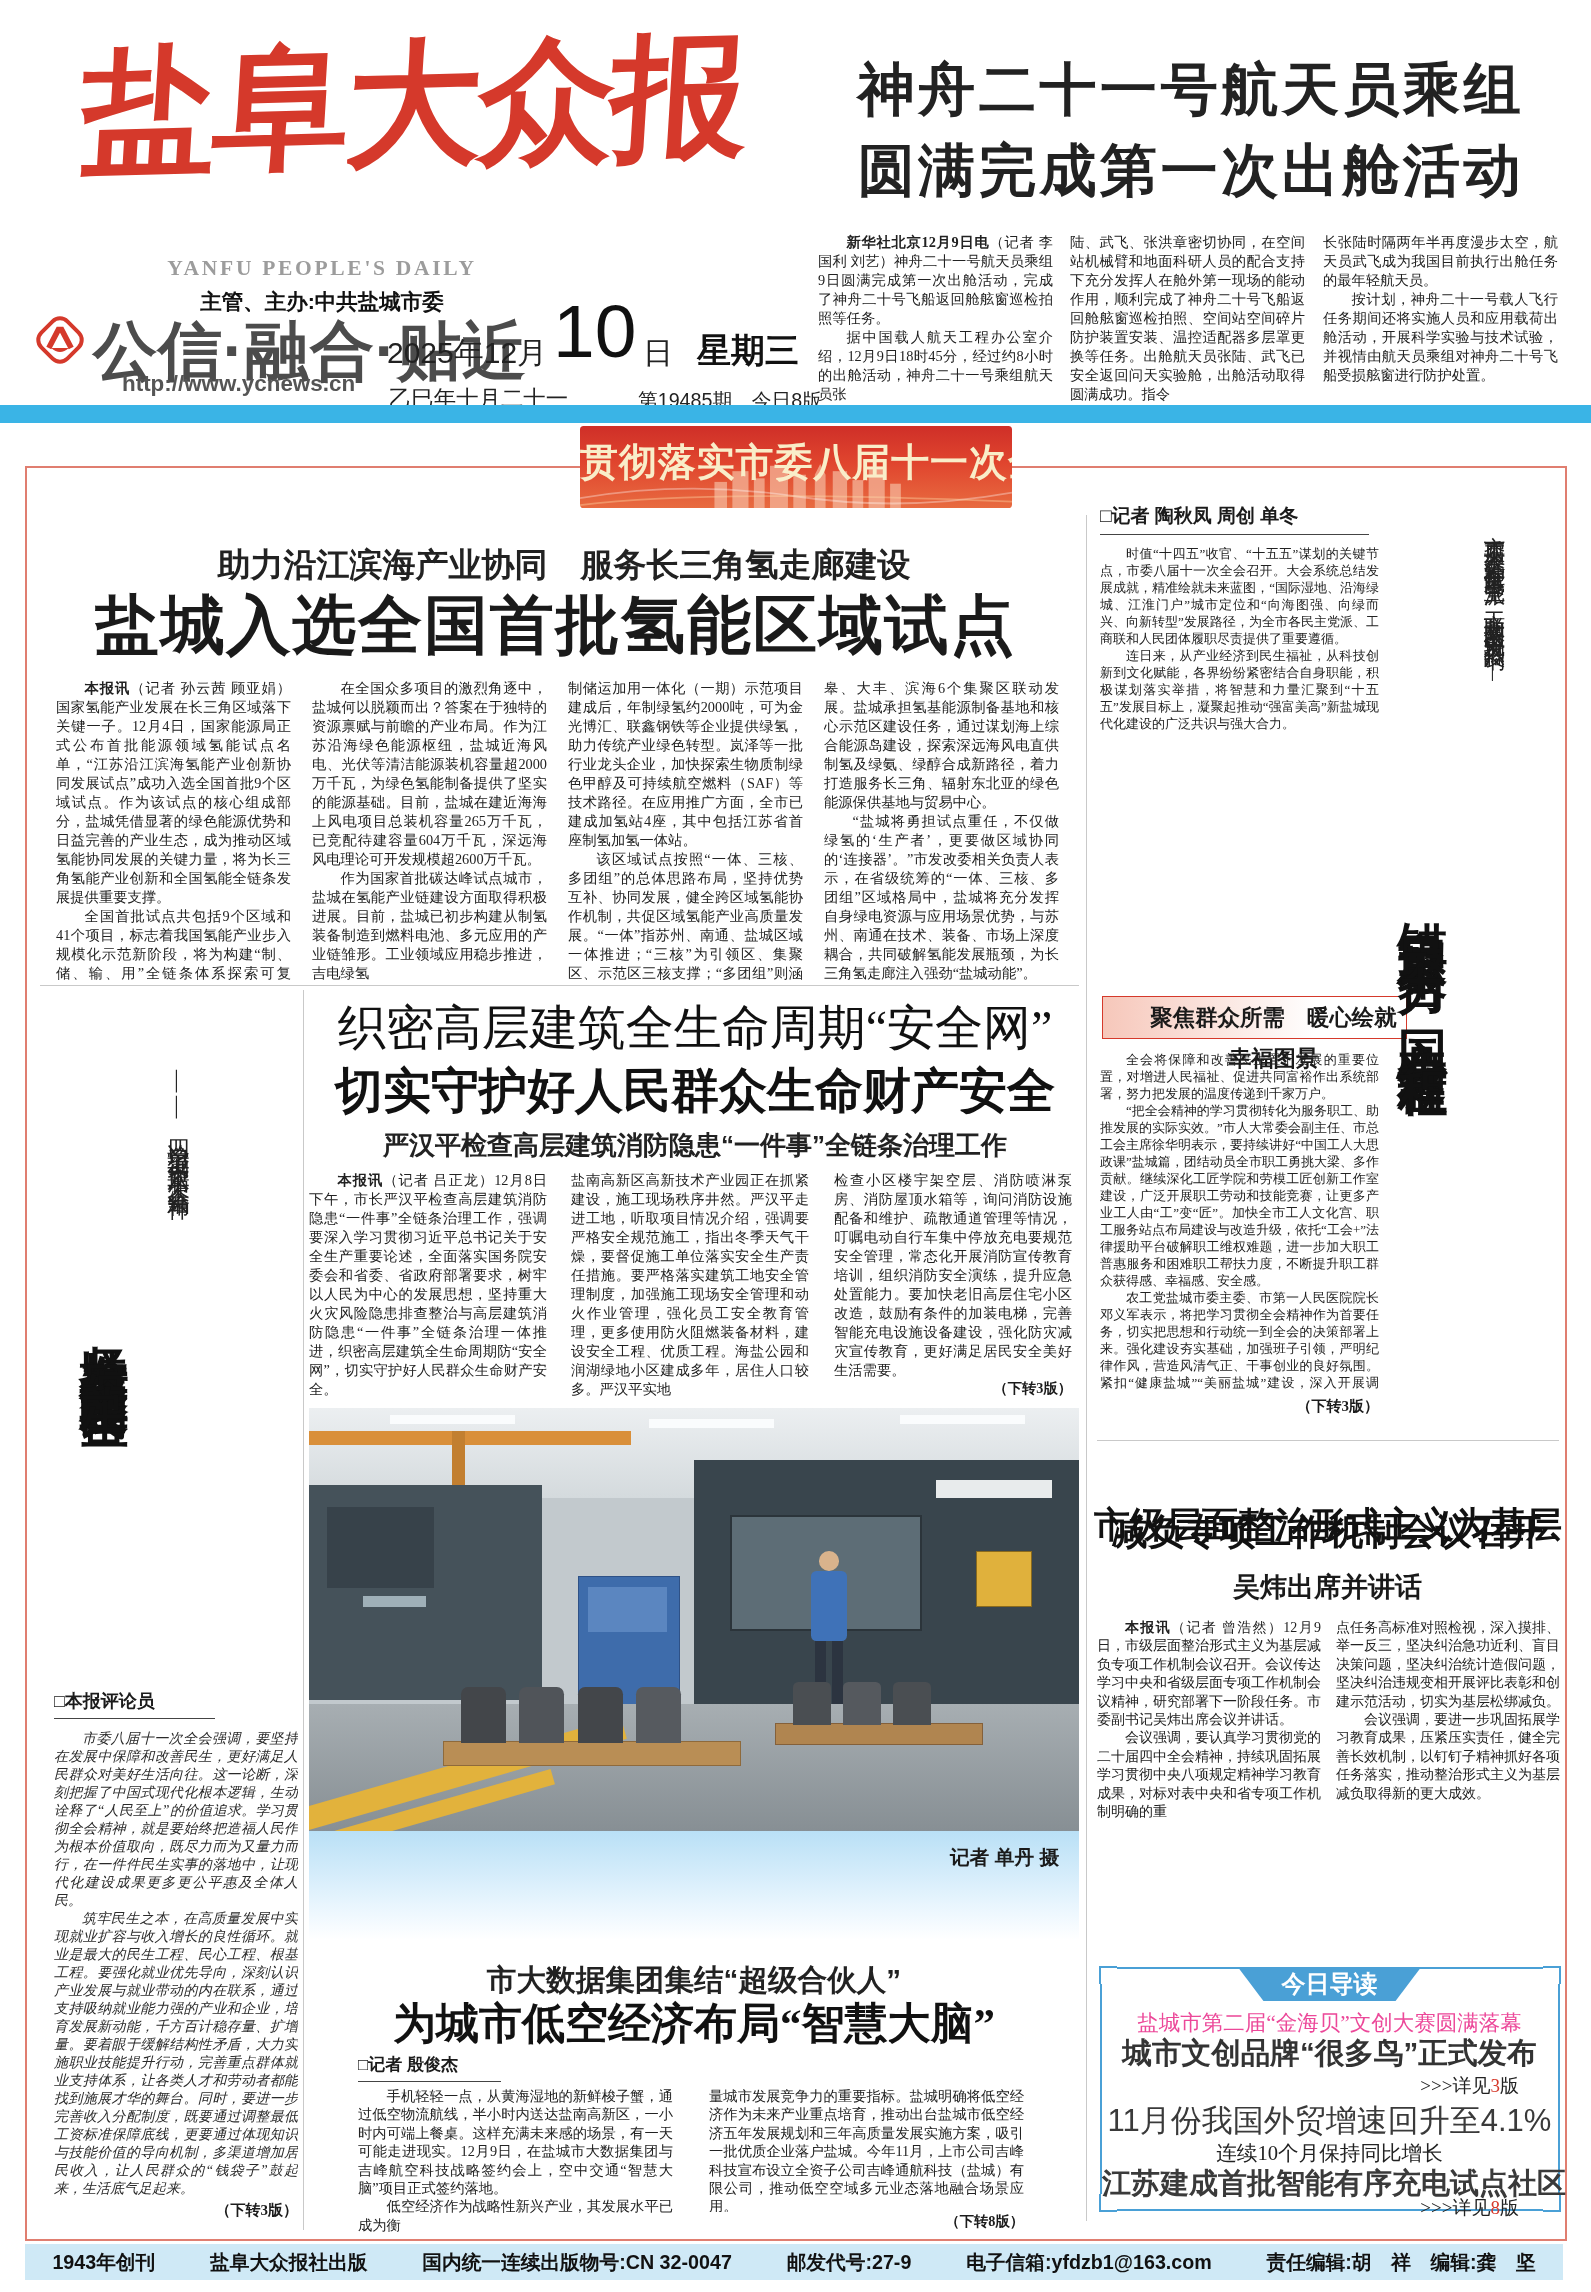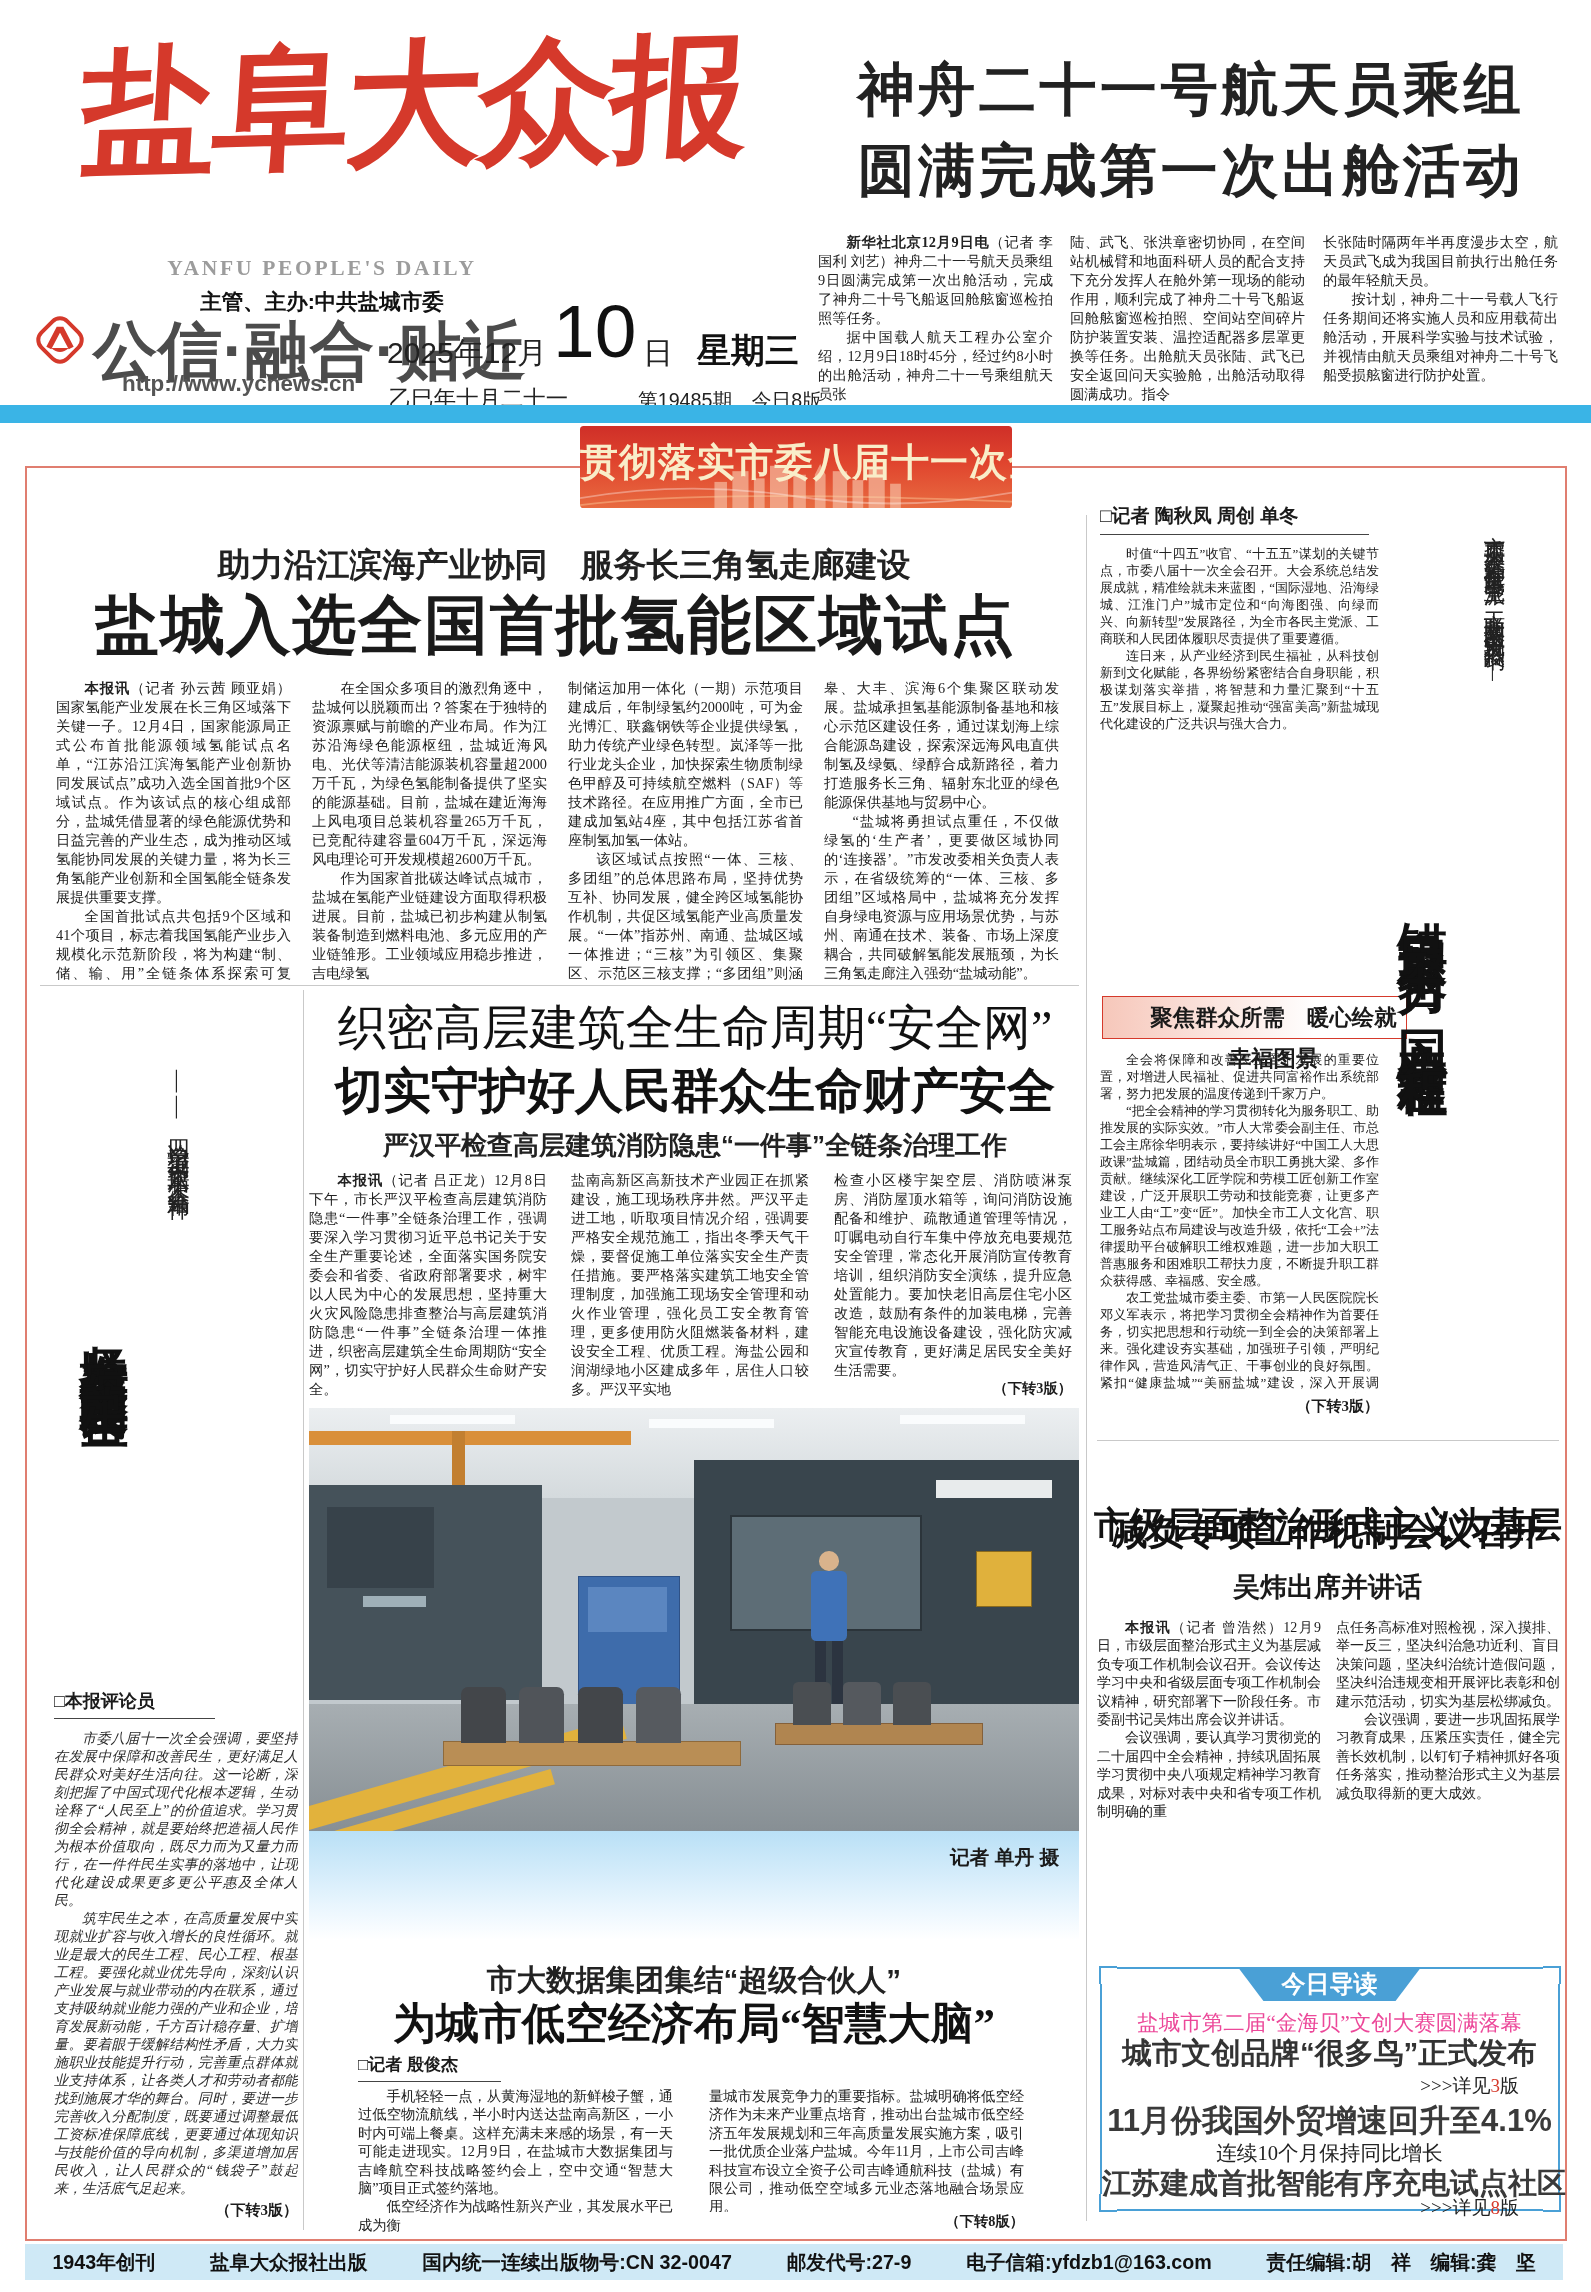--- a/index.html
+++ b/index.html
@@ -239,21 +239,21 @@
     <div class="corner" style="right:-2.7px;bottom:-2.7px;border-left:none;border-top:none;"></div>
     <div class="abs sans center" style="left:136px;top:-1.8px;width:183px;height:34px;background:#4aa0d6;color:#fff;font-size:24px;
                 font-weight:bold;line-height:34px;clip-path:polygon(0 0,100% 0,86% 100%,14% 100%);">
       <span>今日导读</span>
     </div>
     <div class="abs serif center nowrap" style="left:0;top:39px;width:455px;font-size:21.5px;color:#ec4899;">盐城市第二届“金海贝”文创大赛圆满落幕</div>
     <div class="abs sans center nowrap" style="left:0;top:64px;width:455px;font-size:29.6px;font-weight:900;color:#333;">城市文创品牌“很多鸟”正式发布</div>
     <div class="abs serif nowrap" style="left:0;top:104px;width:417px;text-align:right;font-size:19px;color:#222;">
       <span>&gt;&gt;&gt;详见</span><span class="red">3</span><span>版</span>
     </div>
-    <div class="abs sans center nowrap" style="left:0;top:131px;width:455px;font-size:31px;font-weight:700;color:#3a3a3a;">11月份我国外贸增速回升至4.1%</div>
+    <div class="abs sans center nowrap" style="left:0;top:131px;width:455px;font-size:31px;font-weight:400;color:#3a3a3a;">11月份我国外贸增速回升至4.1%</div>
     <div class="abs serif center nowrap" style="left:0;top:170px;width:455px;font-size:20.6px;color:#222;">连续10个月保持同比增长</div>
     <div class="abs sans center nowrap" style="left:0;top:195px;width:455px;font-size:29px;font-weight:700;color:#3a3a3a;">江苏建成首批智能有序充电试点社区</div>
     <div class="abs serif nowrap" style="left:0;top:226px;width:417px;text-align:right;font-size:19px;color:#222;">
       <span>&gt;&gt;&gt;详见</span><span class="red">8</span><span>版</span>
     </div>
   </div>
 
   <div class="abs sans" style="left:25px;top:2244px;width:1538px;height:36px;background:#cfe9f6;display:flex;align-items:center;
               justify-content:space-around;font-size:19.7px;font-weight:600;color:#111;">
     <span>1943年创刊</span>

